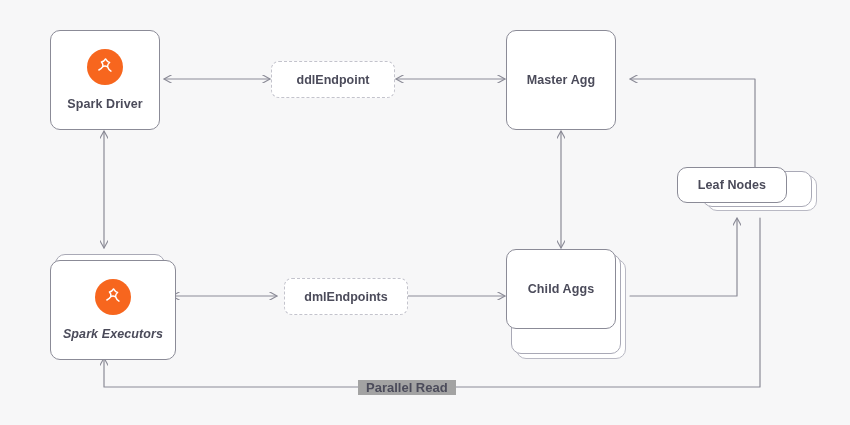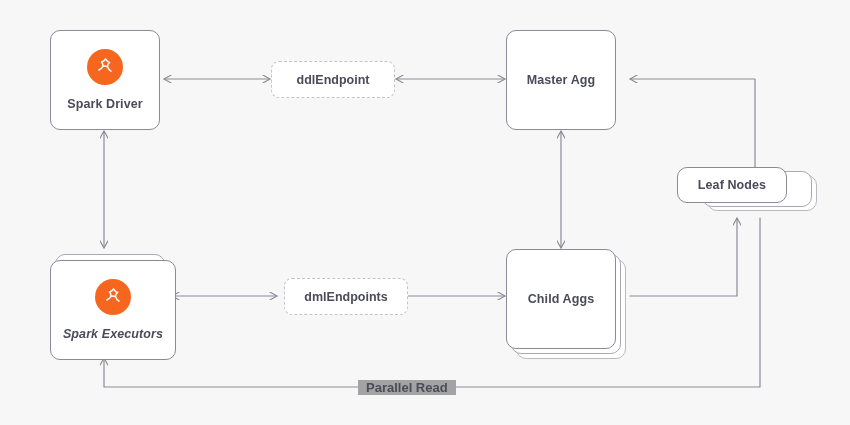--- a/index.html
+++ b/index.html
@@ -182,21 +182,21 @@
     </span>
     <span class="label">Spark Executors</span>
   </div>
 
   <div class="chip" style="left:284px; top:278px; width:124px; height:37px;">
     <span class="label">dmlEndpoints</span>
   </div>
 
   <div class="stack-layer" style="left:516px; top:259px; width:110px; height:100px;"></div>
   <div class="stack-layer l2" style="left:511px; top:254px; width:110px; height:100px;"></div>
-  <div class="node" style="left:506px; top:249px; width:110px; height:100px;">
+  <div class="node" style="left:506px; top:249px; width:110px; height:80px;">
     <span class="label">Child Aggs</span>
   </div>
 
   <div class="edge-label" style="left:358px; top:380px;">
     <span>Parallel Read</span>
   </div>
 
 </div>
 
 </body></html>

